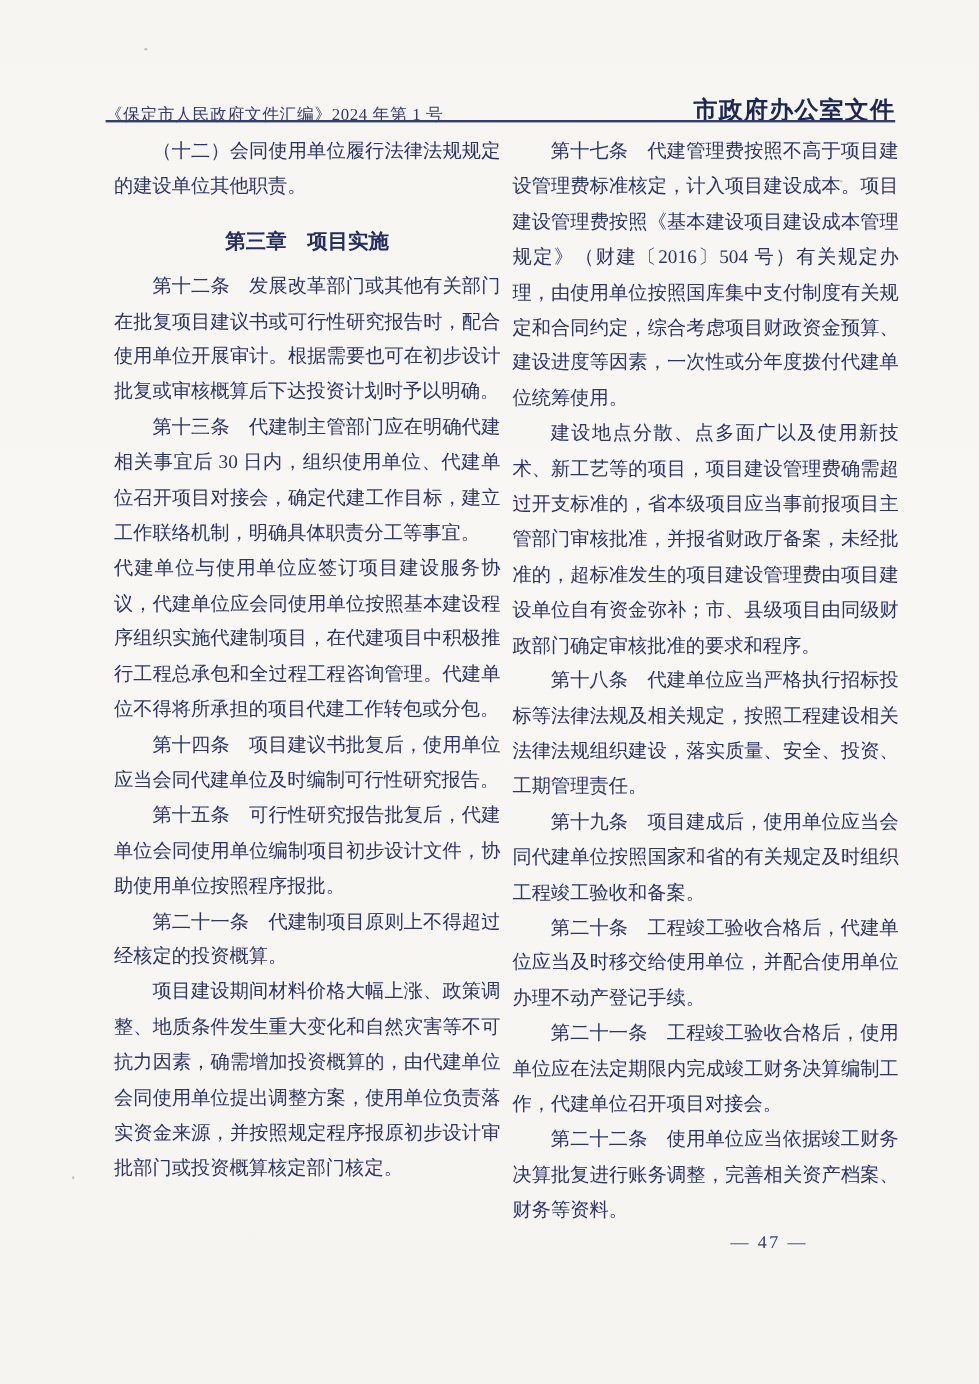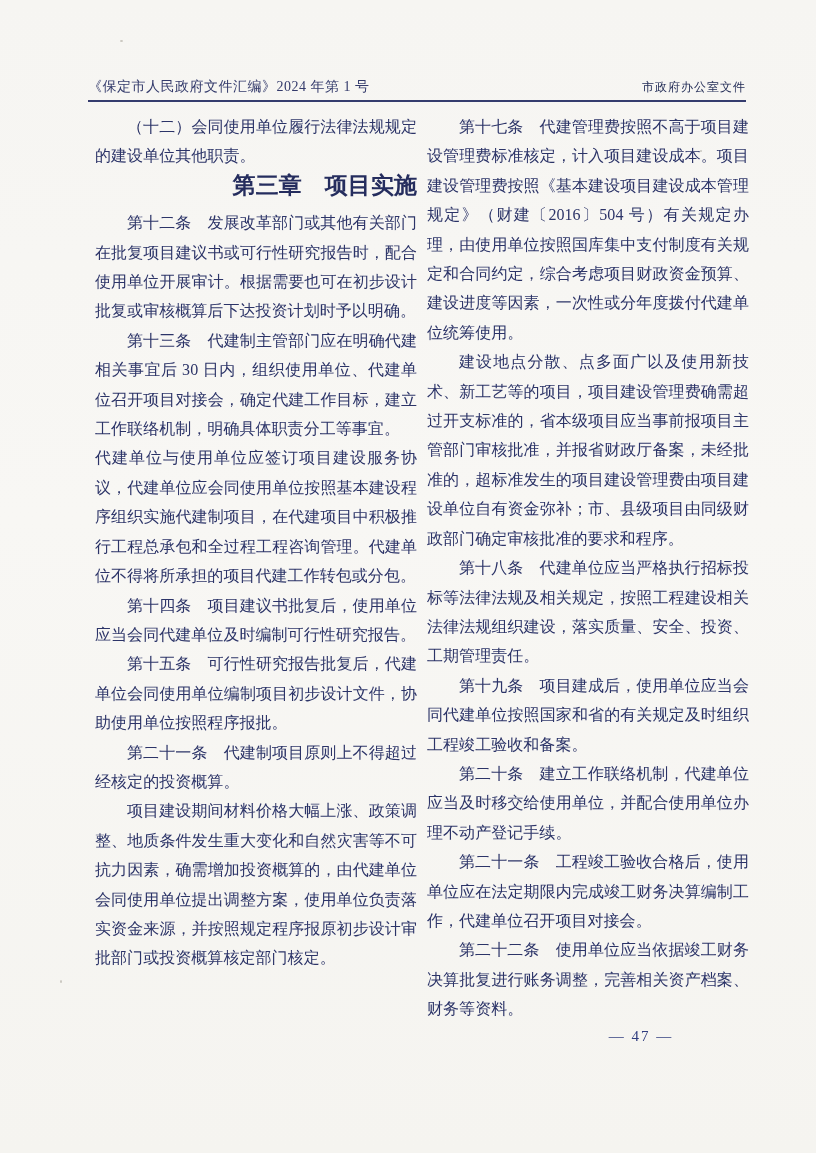--- a/index.html
+++ b/index.html
@@ -24,22 +24,22 @@
     justify-content: space-between;
     align-items: flex-end;
     gap: 40px;
   }
   .header-left {
     font-size: 14px;
     color: #333a6b;
     letter-spacing: 0.5px;
   }
   .header-right {
-    font-size: 12px;
-    font-weight: 400;
+    font-size: 20px;
+    font-weight: 700;
     color: #1d2752;
     letter-spacing: 1px;
   }
   .header-rule {
     position: absolute;
     left: 88px;
     top: 100px;
     width: 658px;
     height: 2px;
     background: #353c6e;
@@ -61,25 +61,25 @@
     font-size: 16px;
     line-height: 29.4px;
     color: #2c3468;
     text-align: justify;
     letter-spacing: 0.05px;
   }
   .para.indent { text-indent: 2em; }
   .para.flush  { text-indent: 0; }
   .para.heading {
     text-indent: 0;
-    text-align: right;
+    text-align: center;
     font-weight: 700;
-    font-size: 23px;
+    font-size: 17px;
     color: #252d5e;
-    margin: 0 0 8px 0;
+    margin: 16px 0 8px 0;
   }
   .page-number {
     position: absolute;
     left: 556px;
     top: 1028px;
     width: 170px;
     text-align: center;
     font-size: 15px;
     color: #2e3b7e;
     letter-spacing: 2px;
@@ -112,21 +112,21 @@
         <p class="para indent">第十四条　项目建议书批复后，使用单位应当会同代建单位及时编制可行性研究报告。</p>
         <p class="para indent">第十五条　可行性研究报告批复后，代建单位会同使用单位编制项目初步设计文件，协助使用单位按照程序报批。</p>
         <p class="para indent">第二十一条　代建制项目原则上不得超过经核定的投资概算。</p>
         <p class="para indent">项目建设期间材料价格大幅上涨、政策调整、地质条件发生重大变化和自然灾害等不可抗力因素，确需增加投资概算的，由代建单位会同使用单位提出调整方案，使用单位负责落实资金来源，并按照规定程序报原初步设计审批部门或投资概算核定部门核定。</p>
       </div>
     <div class="column">
         <p class="para indent">第十七条　代建管理费按照不高于项目建设管理费标准核定，计入项目建设成本。项目建设管理费按照《基本建设项目建设成本管理规定》（财建〔2016〕504 号）有关规定办理，由使用单位按照国库集中支付制度有关规定和合同约定，综合考虑项目财政资金预算、建设进度等因素，一次性或分年度拨付代建单位统筹使用。</p>
         <p class="para indent">建设地点分散、点多面广以及使用新技术、新工艺等的项目，项目建设管理费确需超过开支标准的，省本级项目应当事前报项目主管部门审核批准，并报省财政厅备案，未经批准的，超标准发生的项目建设管理费由项目建设单位自有资金弥补；市、县级项目由同级财政部门确定审核批准的要求和程序。</p>
         <p class="para indent">第十八条　代建单位应当严格执行招标投标等法律法规及相关规定，按照工程建设相关法律法规组织建设，落实质量、安全、投资、工期管理责任。</p>
         <p class="para indent">第十九条　项目建成后，使用单位应当会同代建单位按照国家和省的有关规定及时组织工程竣工验收和备案。</p>
-        <p class="para indent">第二十条　建立工作联络机制，代建单位应当及时移交给使用单位，并配合使用单位办理不动产登记手续。</p>
+        <p class="para indent">第二十条　工程竣工验收合格后，代建单位应当及时移交给使用单位，并配合使用单位办理不动产登记手续。</p>
         <p class="para indent">第二十一条　工程竣工验收合格后，使用单位应在法定期限内完成竣工财务决算编制工作，代建单位召开项目对接会。</p>
         <p class="para indent">第二十二条　使用单位应当依据竣工财务决算批复进行账务调整，完善相关资产档案、财务等资料。</p>
       </div>
   </div>
 
   <div class="page-number">— 47 —</div>
 
   <div class="speck" style="left:120px; top:40px; width:3px; height:2px;"></div>
   <div class="speck" style="left:700px; top:150px; width:2px; height:2px;"></div>
   <div class="speck" style="left:60px; top:980px; width:2px; height:3px;"></div>

